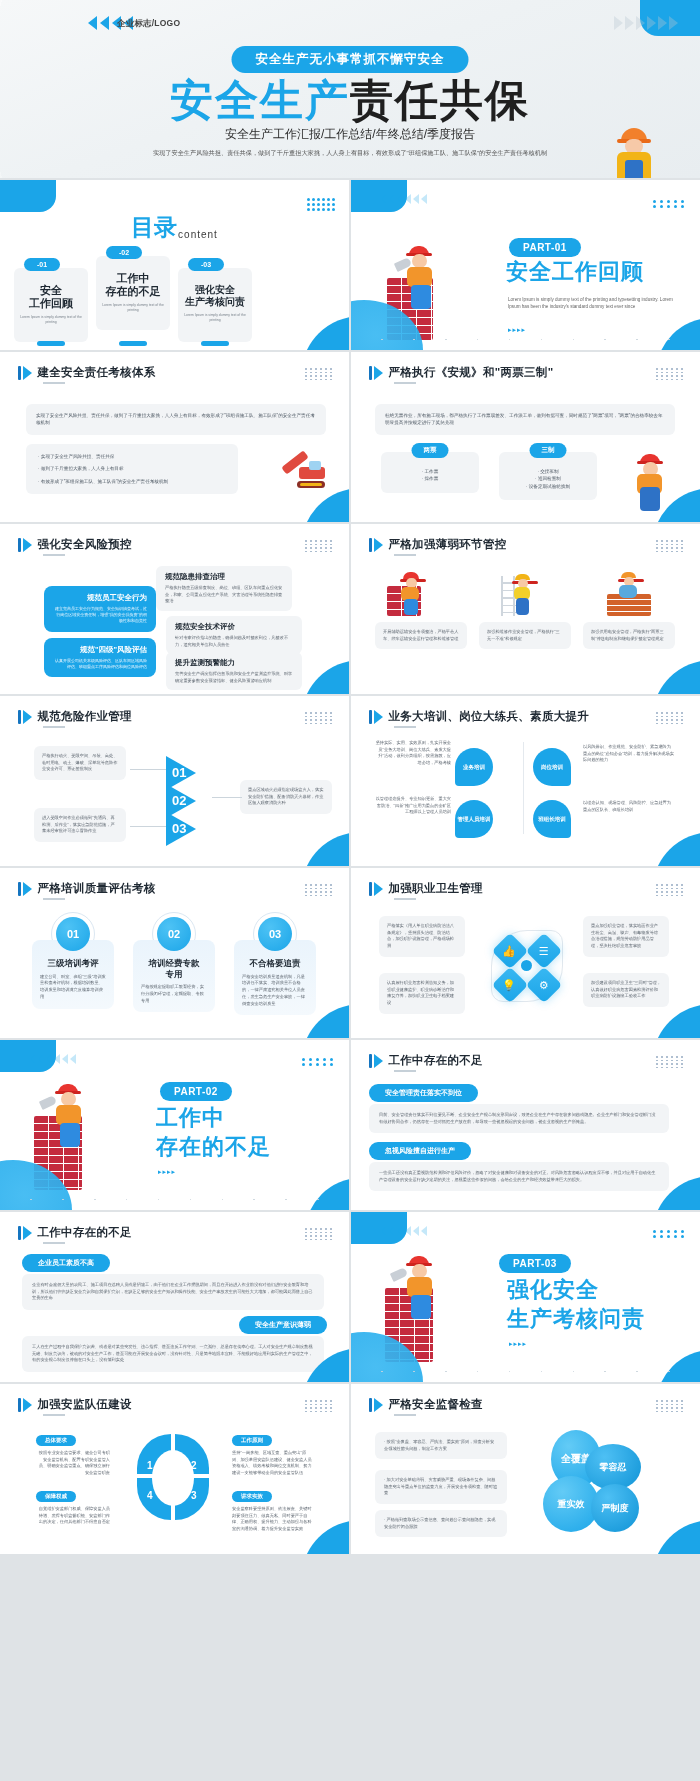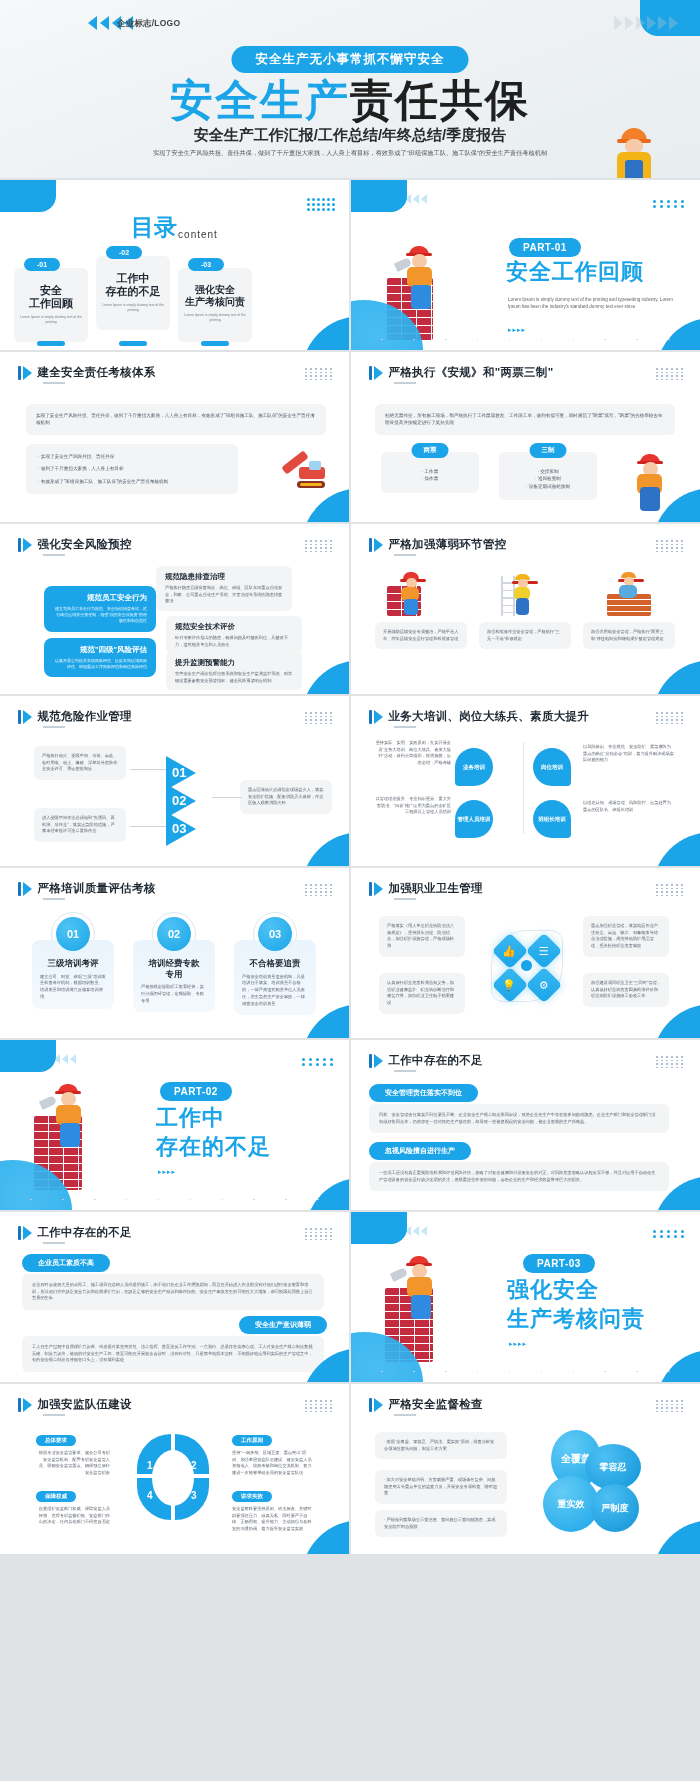--- a/index.html
+++ b/index.html
@@ -30,21 +30,21 @@
   .cover .topbar-chev { position:absolute; left:88px; top:16px; display:flex; gap:3px; }
   .chev-l { width:0;height:0;border-top:7px solid transparent;border-bottom:7px solid transparent;border-right:9px solid #1BA5E8; }
   .cover .logo { position:absolute; left:117px; top:18px; font-size:8.5px; color:#444; font-weight:bold; letter-spacing:.2px;}
   .cover .rightchevs { position:absolute; right:22px; top:16px; display:flex; gap:2px; opacity:.35;}
   .chev-r { width:0;height:0;border-top:7px solid transparent;border-bottom:7px solid transparent;border-left:9px solid #b9c7d1;}
   .cover .tlblue { position:absolute; right:-10px; top:-12px; width:70px;height:48px;background:#1BA5E8;border-radius:0 0 0 18px;}
   .cover .pill { position:absolute; left:50%; transform:translateX(-50%); top:46px; background:#1BA5E8; color:#fff; font-size:12.5px; font-weight:bold; padding:5px 24px; border-radius:20px; letter-spacing:1px; white-space:nowrap;}
   .cover h1 { position:absolute; left:50%; transform:translateX(-50%); top:72px; font-size:43px; font-weight:bold; white-space:nowrap; letter-spacing:2px;}
   .cover h1 .c1 { color:#1BA5E8; }
   .cover h1 .c2 { color:#1f1f1f; }
-  .cover .sub { position:absolute; left:50%; transform:translateX(-50%); top:126px; font-size:15px; font-weight:bold; color:#2b2b2b; white-space:nowrap;}
+  .cover .sub { position:absolute; left:50%; transform:translateX(-50%); top:126px; font-size:12px; font-weight:normal; color:#2b2b2b; white-space:nowrap;}
   .cover .desc { position:absolute; left:50%; transform:translateX(-50%); top:148px; width:430px; text-align:center; font-size:6.2px; color:#555; line-height:1.55;}
   .cover .worker { position:absolute; right:36px; bottom:-4px; width:60px; height:56px;}
 
   
   .w-hat { position:absolute; width:26px;height:13px;background:#F2802B;border-radius:13px 13px 0 0; left:17px; top:2px;}
   .w-hat:after{content:"";position:absolute;left:-4px;top:11px;width:34px;height:3.5px;background:#E96A18;border-radius:2px;}
   .w-face{position:absolute;left:21px;top:13px;width:18px;height:15px;background:#F6C9A8;border-radius:8px;}
   .w-body{position:absolute;left:13px;top:26px;width:34px;height:28px;background:#F2B417;border-radius:6px 6px 2px 2px;}
   .w-bib{position:absolute;left:21px;top:34px;width:18px;height:22px;background:#2E72C6;border-radius:3px;}
 
@@ -887,21 +887,21 @@
         <i></i>
     </div>
     <div class="mason" style="left:34px;top:40px;width:64px;height:110px;">
       <div class="brick-wall" style="left:0;top:36px;width:48px;height:74px;"></div>
       <div class="m-trowel" style="left:6px;top:18px;"></div>
       <div class="m-hat" style="left:24px;top:4px;"></div>
       <div class="m-head" style="left:27px;top:12px;"></div>
       <div class="m-shirt" style="left:22px;top:25px;"></div>
       <div class="m-pants" style="left:26px;top:43px;"></div>
     </div>
-    <div class="part" style="left:172px;top:42px;">PART-03</div>
+    <div class="part" style="left:148px;top:42px;">PART-03</div>
     <h2 style="left:156px;top:66px;">强化安全</h2>
     <h2 style="left:156px;top:95px;">生产考核问责</h2>
     <div class="arrows" style="left:158px;top:128px;">▸▸▸▸</div>
     <div class="bigcirc"></div>
     <div class="botblue"></div>
     <div class="dotrow">
       <i></i>
         <i></i>
         <i></i>
         <i></i>

